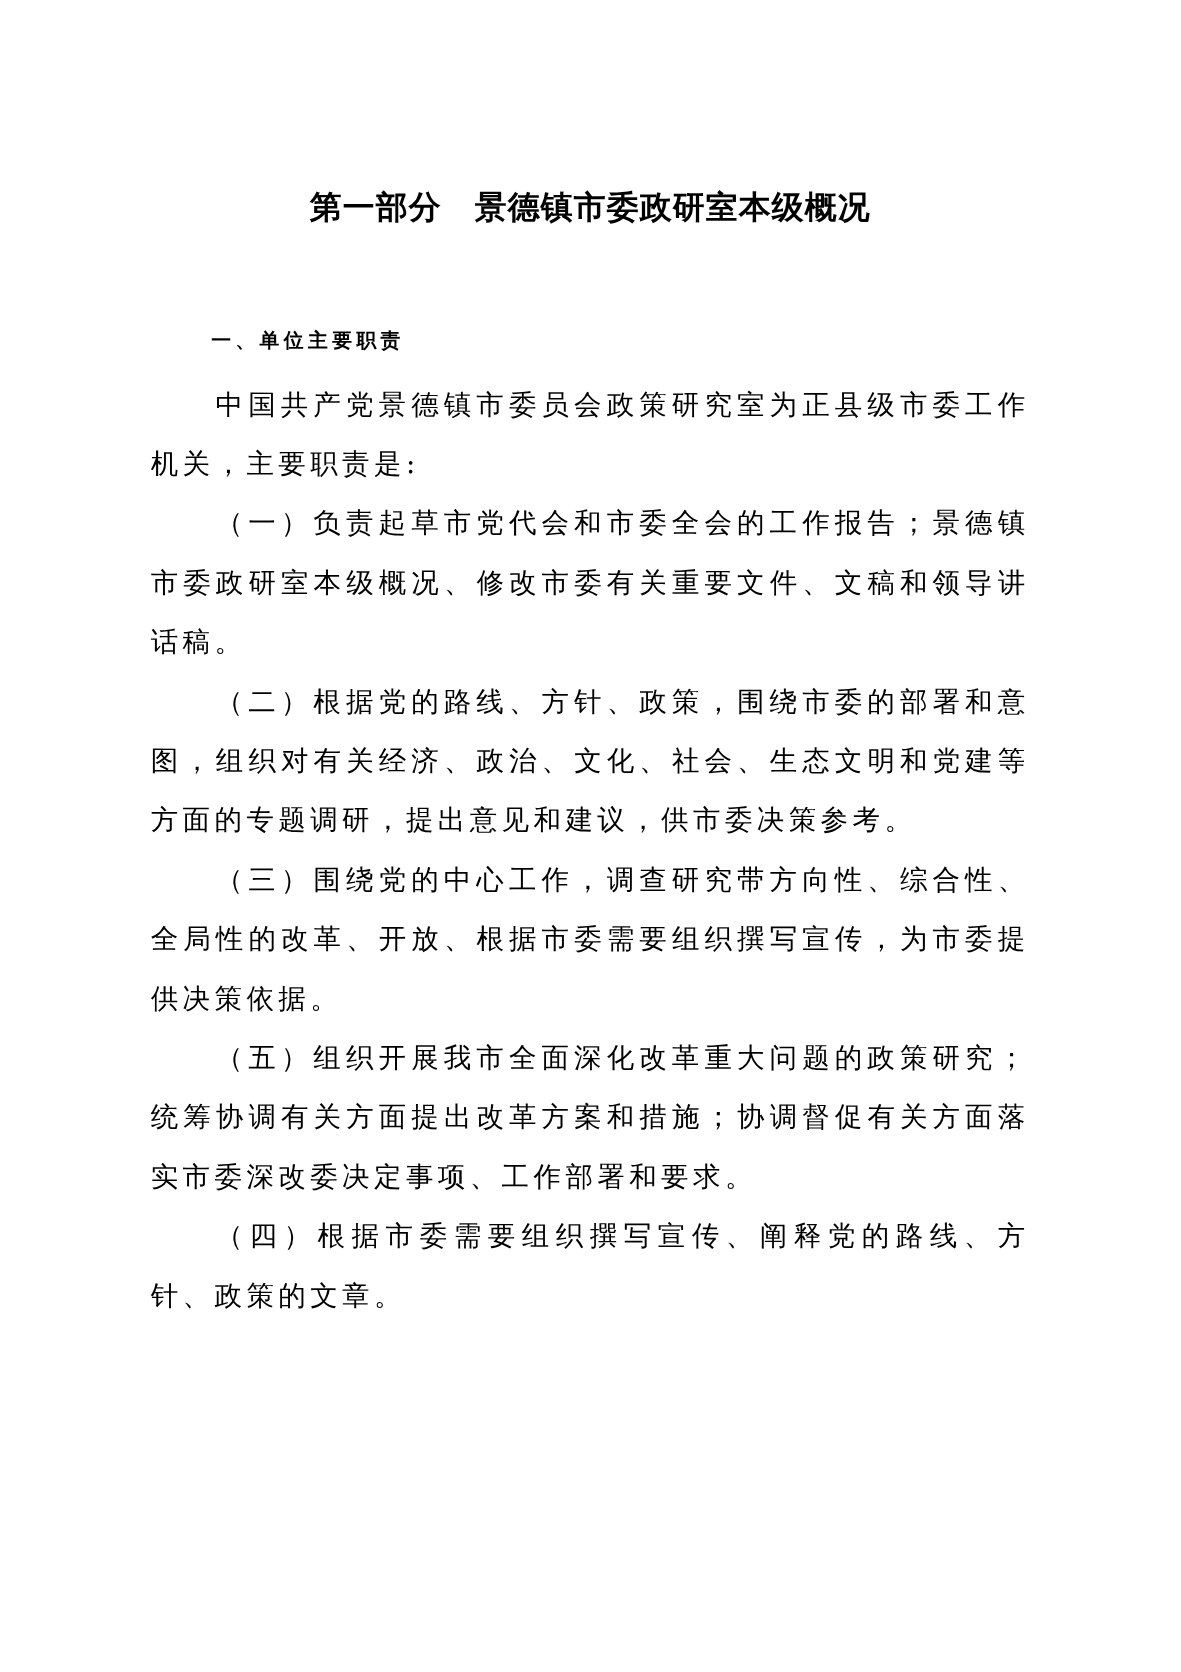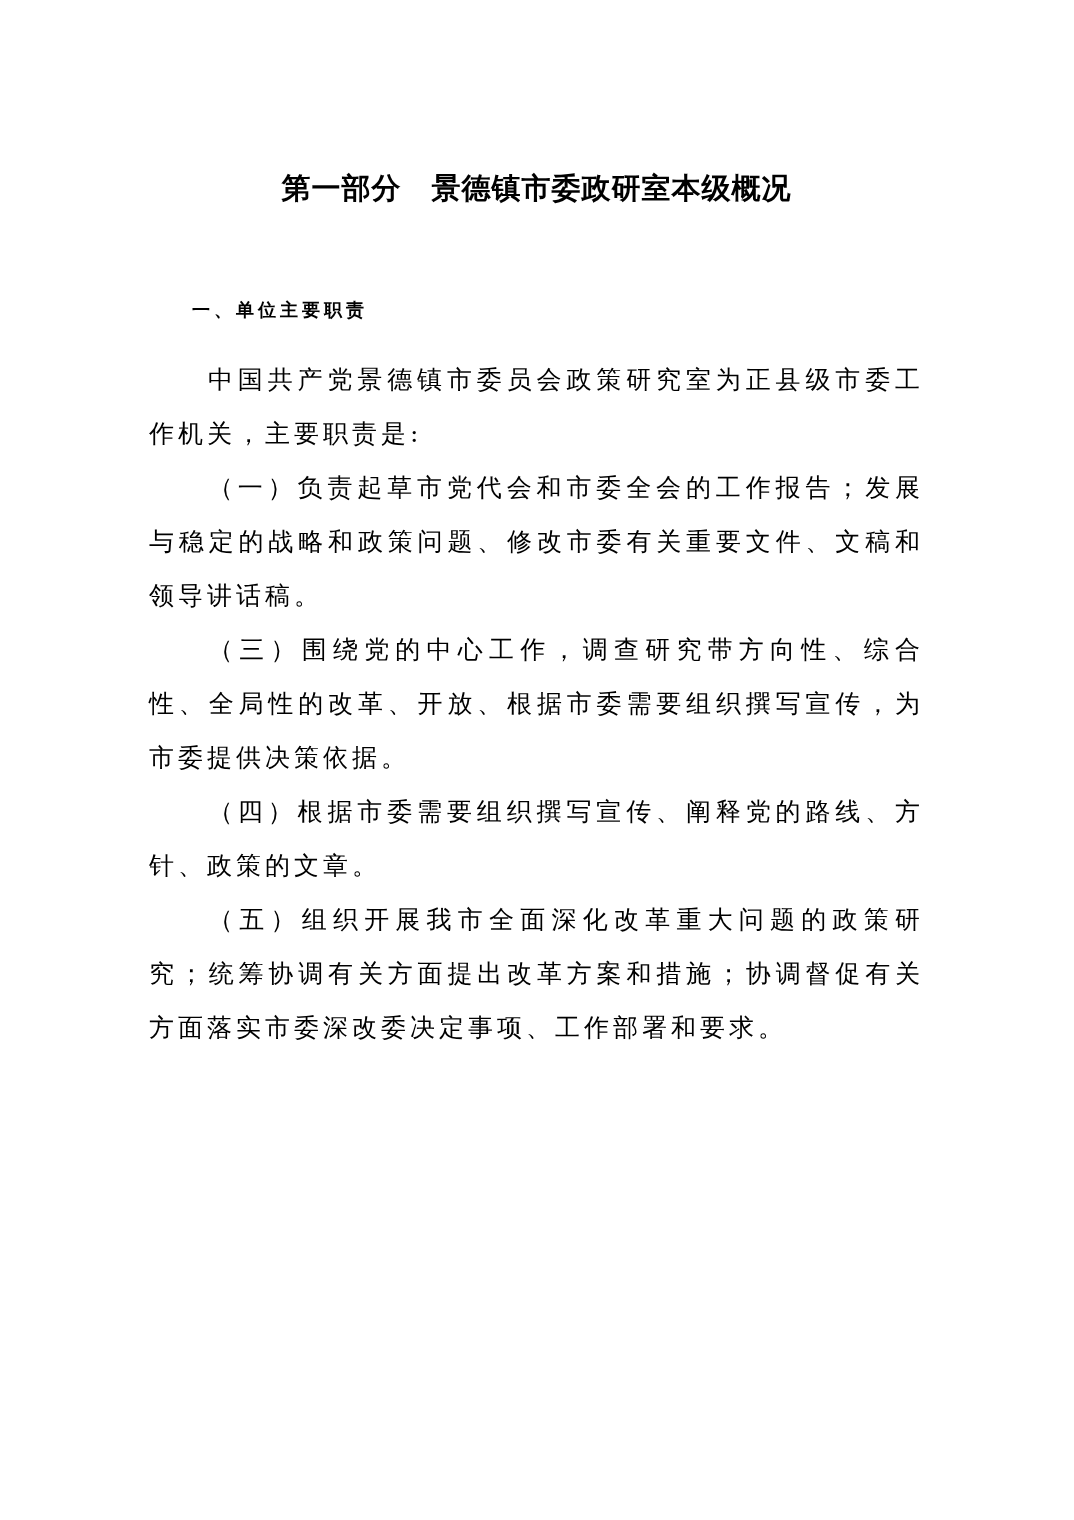--- a/index.html
+++ b/index.html
@@ -30,21 +30,21 @@
   .section-heading {
     font-family: "DejaVu Sans", "Liberation Sans", sans-serif;
     font-weight: 700;
     font-size: 18px;
     line-height: 54px;
     letter-spacing: 4px;
     margin: 76px 0 0 0;
     text-indent: 59px;
   }
   .body-text {
-    margin: 16px;
+    margin: 4px;
   }
   .body-paragraph {
     font-family: "DejaVu Serif", "Liberation Serif", serif;
     font-weight: 400;
     font-size: 25px;
     line-height: 54px;
     letter-spacing: 4px;
     margin: 0;
     text-align: justify;
     text-justify: inter-character;
@@ -55,18 +55,19 @@
 </head>
 <body>
 
 <div class="page">
   <h1 class="doc-title">第一部分　景德镇市委政研室本级概况</h1>
 
   <h2 class="section-heading">一、单位主要职责</h2>
 
   <div class="body-text">
     <p class="body-paragraph">中国共产党景德镇市委员会政策研究室为正县级市委工作机关，主要职责是:</p>
-    <p class="body-paragraph">（一）负责起草市党代会和市委全会的工作报告；发展与稳定的战略和政策问题、修改市委有关重要文件、文稿和领导讲话稿。</p>
+    <p class="body-paragraph">（一）负责起草市党代会和市委全会的工作报告；景德镇市委政研室本级概况、修改市委有关重要文件、文稿和领导讲话稿。</p>
+    <p class="body-paragraph">（二）根据党的路线、方针、政策，围绕市委的部署和意图，组织对有关经济、政治、文化、社会、生态文明和党建等方面的专题调研，提出意见和建议，供市委决策参考。</p>
     <p class="body-paragraph">（三）围绕党的中心工作，调查研究带方向性、综合性、全局性的改革、开放、根据市委需要组织撰写宣传，为市委提供决策依据。</p>
+    <p class="body-paragraph">（五）组织开展我市全面深化改革重大问题的政策研究；统筹协调有关方面提出改革方案和措施；协调督促有关方面落实市委深改委决定事项、工作部署和要求。</p>
     <p class="body-paragraph">（四）根据市委需要组织撰写宣传、阐释党的路线、方针、政策的文章。</p>
-    <p class="body-paragraph">（五）组织开展我市全面深化改革重大问题的政策研究；统筹协调有关方面提出改革方案和措施；协调督促有关方面落实市委深改委决定事项、工作部署和要求。</p>
   </div>
 </div>
 
 </body></html>

